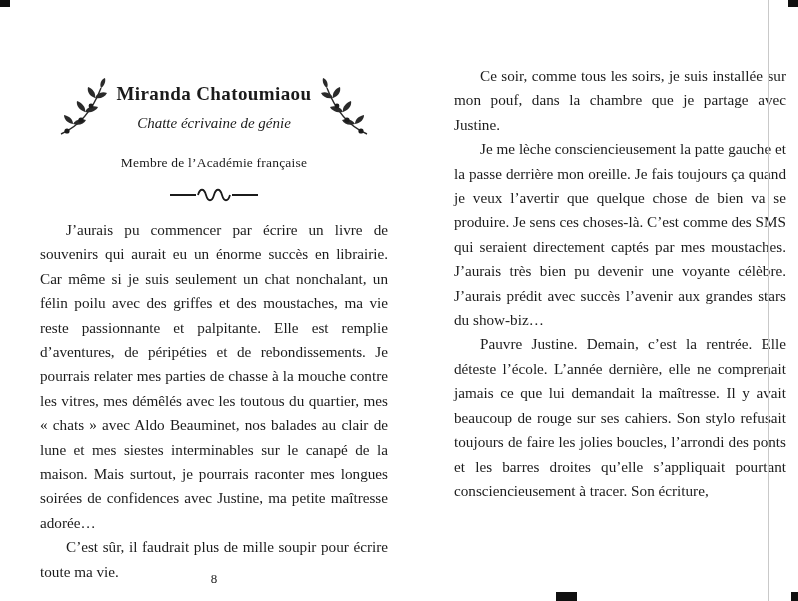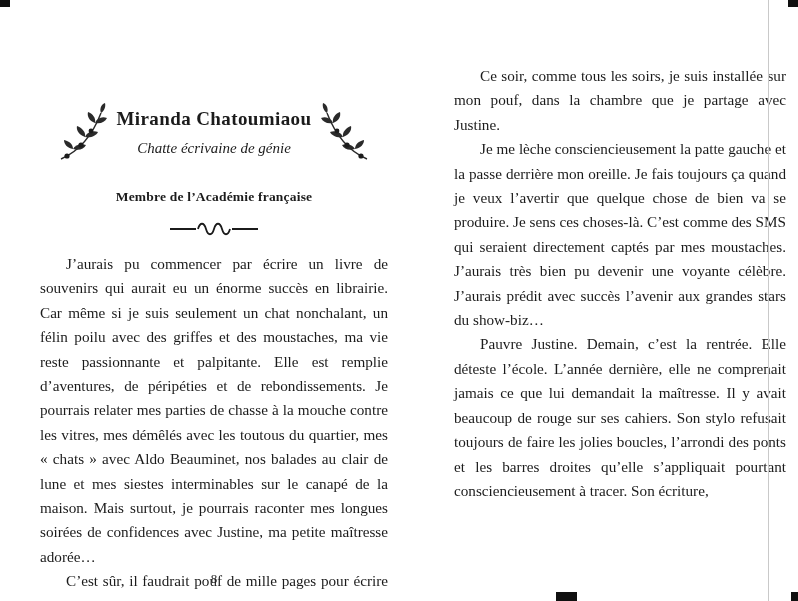--- a/index.html
+++ b/index.html
@@ -12,21 +12,21 @@
     font-family: "Liberation Serif", "DejaVu Serif", serif;
     color: #1b1b1b;
   }
 
   
   .page { position: absolute; top: 0; height: 601px; }
   .page-left  { left: 40px;  width: 348px; }
   .page-right { left: 454px; width: 332px; padding-top: 32px; box-sizing: border-box; margin-top: 32px; }
 
   
-  .chapter-head { padding-top: 101px; text-align: center; }
+  .chapter-head { padding-top: 76px; text-align: center; }
   .title-row {
     display: flex;
     align-items: center;
     justify-content: center;
     gap: 4px;
   }
   .branch { flex: 0 0 auto; }
   .head-center { flex: 0 1 auto; min-width: 190px; }
   .book-title {
     margin: 0;
@@ -35,22 +35,22 @@
     letter-spacing: 0.4px;
     white-space: nowrap;
   }
   .book-subtitle {
     margin: 10px 0 5px 0;
     font-style: italic;
     font-size: 15px;
     white-space: nowrap;
   }
   .membership {
-    margin: 20px 0 0 0;
-    font-weight: bold;
+    margin: 11px 0 0 0;
+    font-weight: normal;
     font-size: 13.5px;
     letter-spacing: 0.2px;
   }
   .ornament-wrap { margin-top: 16px; }
 
   
   .body-text { margin-top: 11px; }
   .page-right .body-text { margin-top: 0; }
   p.para {
     margin: 0;
@@ -140,21 +140,21 @@
         <svg width="92" height="16" viewBox="0 0 92 16">
           <path d="M2 8 H 28" stroke="#1b1b1b" stroke-width="2" fill="none"></path>
           <path d="M30 8 c 2 -7, 6 -7, 8 0 c 2 7, 6 7, 8 0 c 2 -7, 6 -7, 8 0 c 2 7, 6 7, 8 0" stroke="#1b1b1b" stroke-width="1.8" fill="none"></path>
           <path d="M64 8 H 90" stroke="#1b1b1b" stroke-width="2" fill="none"></path>
         </svg>
       </div>
     </div>
 
     <div class="body-text">
       <p class="para">J’aurais pu commencer par écrire un livre de souvenirs qui aurait eu un énorme succès en librairie. Car même si je suis seulement un chat nonchalant, un félin poilu avec des griffes et des moustaches, ma vie reste passionnante et palpitante. Elle est remplie d’aventures, de péripéties et de rebondissements. Je pourrais relater mes parties de chasse à la mouche contre les vitres, mes démêlés avec les toutous du quartier, mes « chats » avec Aldo Beauminet, nos balades au clair de lune et mes siestes interminables sur le canapé de la maison. Mais surtout, je pourrais raconter mes longues soirées de confidences avec Justine, ma petite maîtresse adorée…</p>
-      <p class="para">C’est sûr, il faudrait pouf de mille pages pour écrire toute ma vie.</p>
+      <p class="para">C’est sûr, il faudrait plus de mille soupir pour écrire toute ma vie.</p>
     </div>
 
     <div class="folio">8</div>
   </div>
 
   <div class="page page-right">
     <div class="body-text">
       <p class="para">Ce soir, comme tous les soirs, je suis installée sur mon pouf, dans la chambre que je partage avec Justine.</p>
       <p class="para">Je me lèche consciencieusement la patte gauche et la passe derrière mon oreille. Je fais toujours ça quand je veux l’avertir que quelque chose de bien va se produire. Je sens ces choses-là. C’est comme des SMS qui seraient directement captés par mes moustaches. J’aurais très bien pu devenir une voyante célèbre. J’aurais prédit avec succès l’avenir aux grandes stars du show-biz…</p>
       <p class="para">Pauvre Justine. Demain, c’est la rentrée. Elle déteste l’école. L’année dernière, elle ne comprenait jamais ce que lui demandait la maîtresse. Il y avait beaucoup de rouge sur ses cahiers. Son stylo refusait toujours de faire les jolies boucles, l’arrondi des ponts et les barres droites qu’elle s’appliquait pourtant consciencieusement à tracer. Son écriture,</p>

